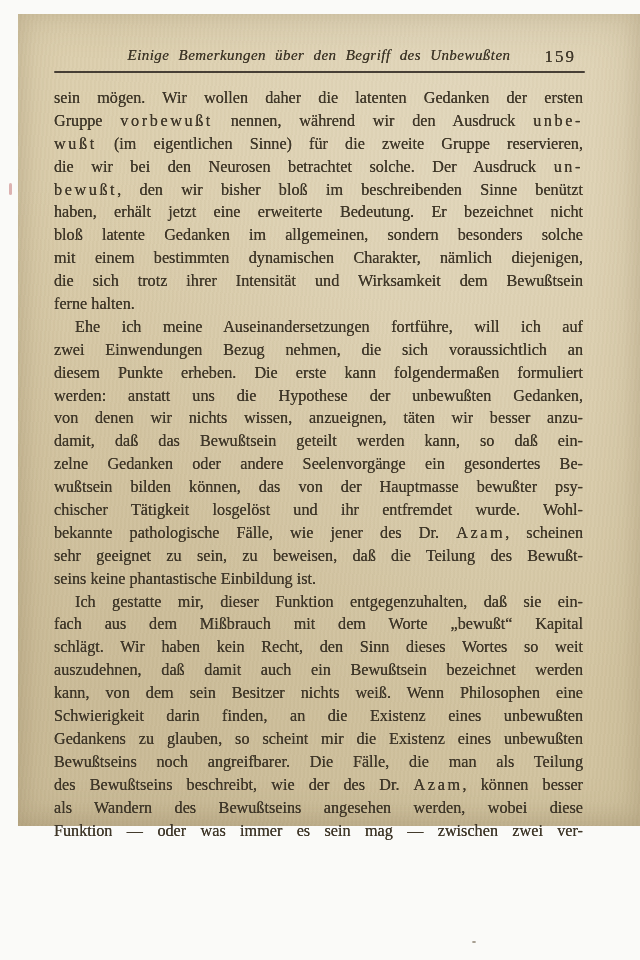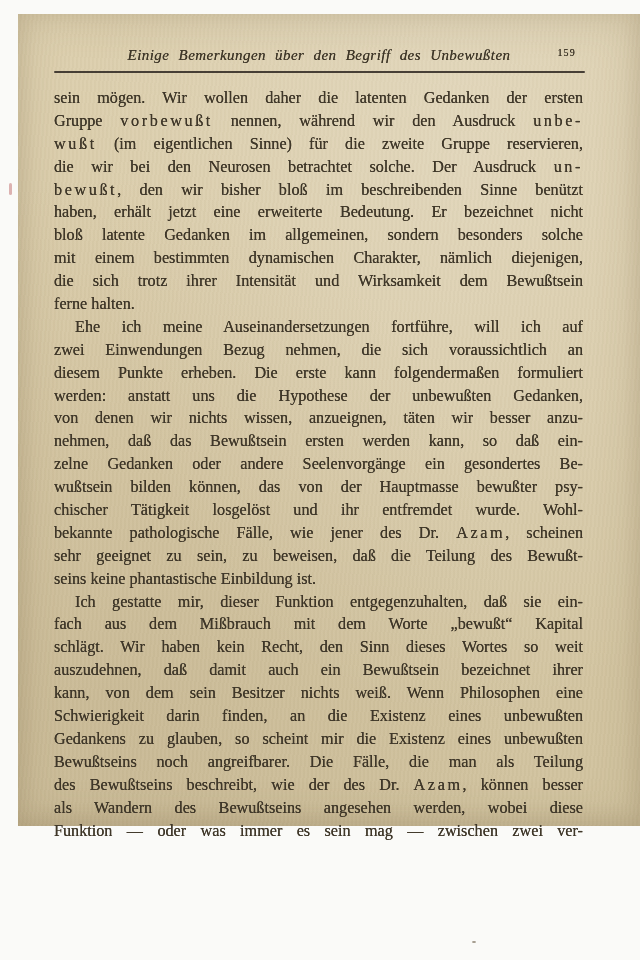--- a/index.html
+++ b/index.html
@@ -44,21 +44,21 @@
     font-style: italic;
     font-size: 15px;
     letter-spacing: 0.03em;
     word-spacing: 0.33em;
     text-shadow: 0 0 0.4px currentColor;
   }
   .page-number {
     position: absolute;
     right: 8px;
     top: 0;
-    font-size: 10px;
+    font-size: 17px;
     letter-spacing: 0.12em;
     text-shadow: 0 0 0.4px currentColor;
   }
   .rule {
     position: absolute;
     left: 36px;
     top: 57px;
     width: 531px;
     height: 2px;
     background: var(--rule, #39322a);
@@ -134,33 +134,33 @@
           <div class="line"><span>mit einem bestimmten dynamischen Charakter, nämlich diejenigen,</span></div>
           <div class="line"><span>die sich trotz ihrer Intensität und Wirksamkeit dem Bewußtsein</span></div>
           <div class="line para-end"><span>ferne halten.</span></div>
         </div>
         <div>
           <div class="line indent"><span>Ehe ich meine Auseinandersetzungen fortführe, will ich auf</span></div>
           <div class="line"><span>zwei Einwendungen Bezug nehmen, die sich voraussichtlich an</span></div>
           <div class="line"><span>diesem Punkte erheben. Die erste kann folgendermaßen formuliert</span></div>
           <div class="line"><span>werden: anstatt uns die Hypothese der unbewußten Gedanken,</span></div>
           <div class="line"><span>von denen wir nichts wissen, anzueignen, täten wir besser anzu-</span></div>
-          <div class="line"><span>nehmen, daß das Bewußtsein ersten werden kann, so daß ein-</span></div>
+          <div class="line"><span>damit, daß das Bewußtsein geteilt werden kann, so daß ein-</span></div>
           <div class="line"><span>zelne Gedanken oder andere Seelenvorgänge ein gesondertes Be-</span></div>
           <div class="line"><span>wußtsein bilden können, das von der Hauptmasse bewußter psy-</span></div>
           <div class="line"><span>chischer Tätigkeit losgelöst und ihr entfremdet wurde. Wohl-</span></div>
           <div class="line"><span>bekannte pathologische Fälle, wie jener des Dr. </span><span class="sp">Azam</span><span>, scheinen</span></div>
           <div class="line"><span>sehr geeignet zu sein, zu beweisen, daß die Teilung des Bewußt-</span></div>
           <div class="line para-end"><span>seins keine phantastische Einbildung ist.</span></div>
         </div>
         <div>
           <div class="line indent"><span>Ich gestatte mir, dieser Funktion entgegenzuhalten, daß sie ein-</span></div>
           <div class="line"><span>fach aus dem Mißbrauch mit dem Worte „bewußt“ Kapital</span></div>
           <div class="line"><span>schlägt. Wir haben kein Recht, den Sinn dieses Wortes so weit</span></div>
-          <div class="line"><span>auszudehnen, daß damit auch ein Bewußtsein bezeichnet ihrer</span></div>
+          <div class="line"><span>auszudehnen, daß damit auch ein Bewußtsein bezeichnet werden</span></div>
           <div class="line"><span>kann, von dem sein Besitzer nichts weiß. Wenn Philosophen eine</span></div>
           <div class="line"><span>Schwierigkeit darin finden, an die Existenz eines unbewußten</span></div>
           <div class="line"><span>Gedankens zu glauben, so scheint mir die Existenz eines unbewußten</span></div>
           <div class="line"><span>Bewußtseins noch angreifbarer. Die Fälle, die man als Teilung</span></div>
           <div class="line"><span>des Bewußtseins beschreibt, wie der des Dr. </span><span class="sp">Azam</span><span>, können besser</span></div>
           <div class="line"><span>als Wandern des Bewußtseins angesehen werden, wobei diese</span></div>
           <div class="line"><span>Funktion — oder was immer es sein mag — zwischen zwei ver-</span></div>
         </div>
       </div>
   </div>

